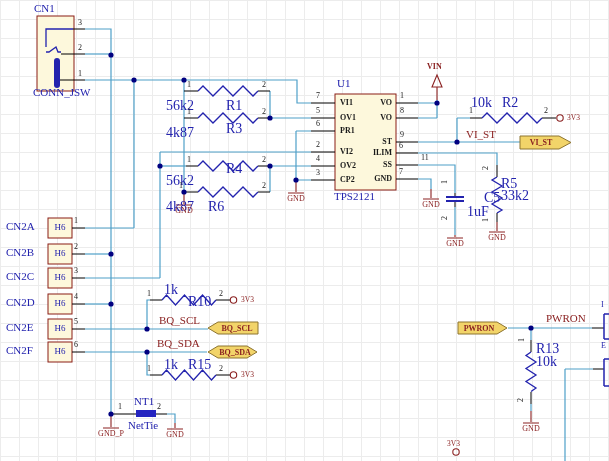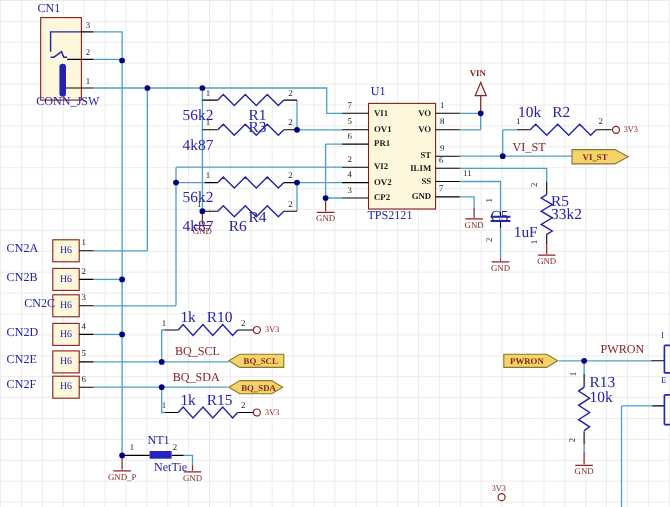--- a/index.html
+++ b/index.html
@@ -183,72 +183,72 @@
   <span class="t blk s8" style="left:400px;top:131px">9</span>
   <span class="t blk s8" style="left:399px;top:142px">6</span>
   <span class="t blk s8" style="left:421px;top:154px">11</span>
   <span class="t blk s8" style="left:399px;top:168px">7</span>
 
   <span class="t blue s10" style="left:166px;top:99px">56k2</span>
   <span class="t blue s10" style="left:226px;top:99px">R1</span>
   <span class="t blk s8" style="left:187px;top:81px">1</span>
   <span class="t blk s8" style="left:262px;top:81px">2</span>
   <span class="t blue s10" style="left:166px;top:126px">4k87</span>
-  <span class="t blue s10" style="left:226px;top:110px">R3</span>
+  <span class="t blue s10" style="left:226px;top:122px">R3</span>
   <span class="t blk s8" style="left:187px;top:108px">1</span>
   <span class="t blk s8" style="left:262px;top:108px">2</span>
   <span class="t blue s10" style="left:166px;top:174px">56k2</span>
-  <span class="t blue s10" style="left:226px;top:192px">R4</span>
+  <span class="t blue s10" style="left:226px;top:162px">R4</span>
   <span class="t blk s8" style="left:187px;top:156px">1</span>
   <span class="t blk s8" style="left:262px;top:156px">2</span>
   <span class="t blue s10" style="left:166px;top:200px">4k87</span>
   <span class="t blue s10" style="left:208px;top:200px">R6</span>
   <span class="t blk s8" style="left:179px;top:182px">1</span>
   <span class="t blk s8" style="left:262px;top:182px">2</span>
 
   <span class="t blue s10" style="left:471px;top:96px">10k</span>
   <span class="t blue s10" style="left:502px;top:96px">R2</span>
   <span class="t blk s8" style="left:469px;top:107px">1</span>
   <span class="t blk s8" style="left:544px;top:107px">2</span>
 
   <span class="t blue s10" style="left:164px;top:283px">1k</span>
-  <span class="t blue s10" style="left:188px;top:283px">R10</span>
+  <span class="t blue s10" style="left:188px;top:295px">R10</span>
   <span class="t blk s8" style="left:147px;top:290px">1</span>
   <span class="t blk s8" style="left:219px;top:290px">2</span>
   <span class="t blue s10" style="left:164px;top:358px">1k</span>
   <span class="t blue s10" style="left:188px;top:358px">R15</span>
   <span class="t blk s8" style="left:147px;top:365px">1</span>
   <span class="t blk s8" style="left:219px;top:365px">2</span>
 
   <span class="t blue s10" style="left:501px;top:177px">R5</span>
   <span class="t blue s10" style="left:501px;top:189px">33k2</span>
   <span class="t blk s8 rot" style="left:484px;top:164px">2</span>
   <span class="t blk s8 rot" style="left:484px;top:216px">1</span>
-  <span class="t blue s10" style="left:446px;top:191px">C5</span>
+  <span class="t blue s10" style="left:484px;top:191px">C5</span>
   <span class="t blue s10" style="left:467px;top:205px">1uF</span>
   <span class="t blk s8 rot" style="left:443px;top:178px">1</span>
   <span class="t blk s8 rot" style="left:443px;top:214px">2</span>
 
   <span class="t blue s10" style="left:536px;top:342px">R13</span>
   <span class="t blue s10" style="left:536px;top:355px">10k</span>
   <span class="t blk s8 rot" style="left:520px;top:336px">1</span>
   <span class="t blk s8 rot" style="left:519px;top:396px">2</span>
 
   <span class="t blue s11" style="left:134px;top:396px">NT1</span>
-  <span class="t blue s11" style="left:140px;top:420px">NetTie</span>
+  <span class="t blue s11" style="left:128px;top:420px">NetTie</span>
   <span class="t blk s8" style="left:118px;top:403px">1</span>
   <span class="t blk s8" style="left:157px;top:403px">2</span>
 
   <span class="t blue s11" style="left:6px;top:221px">CN2A</span>
   <span class="t blue s9 ctr" style="left:48px;top:223px;width:24px">H6</span>
   <span class="t blk s8" style="left:74px;top:217px">1</span>
   <span class="t blue s11" style="left:6px;top:247px">CN2B</span>
   <span class="t blue s9 ctr" style="left:48px;top:249px;width:24px">H6</span>
   <span class="t blk s8" style="left:74px;top:243px">2</span>
-  <span class="t blue s11" style="left:22px;top:271px">CN2C</span>
+  <span class="t blue s11" style="left:6px;top:271px">CN2C</span>
   <span class="t blue s9 ctr" style="left:48px;top:273px;width:24px">H6</span>
   <span class="t blk s8" style="left:74px;top:267px">3</span>
   <span class="t blue s11" style="left:6px;top:297px">CN2D</span>
   <span class="t blue s9 ctr" style="left:48px;top:299px;width:24px">H6</span>
   <span class="t blk s8" style="left:74px;top:293px">4</span>
   <span class="t blue s11" style="left:6px;top:322px">CN2E</span>
   <span class="t blue s9 ctr" style="left:48px;top:324px;width:24px">H6</span>
   <span class="t blk s8" style="left:74px;top:318px">5</span>
   <span class="t blue s11" style="left:6px;top:345px">CN2F</span>
   <span class="t blue s9 ctr" style="left:48px;top:347px;width:24px">H6</span>

